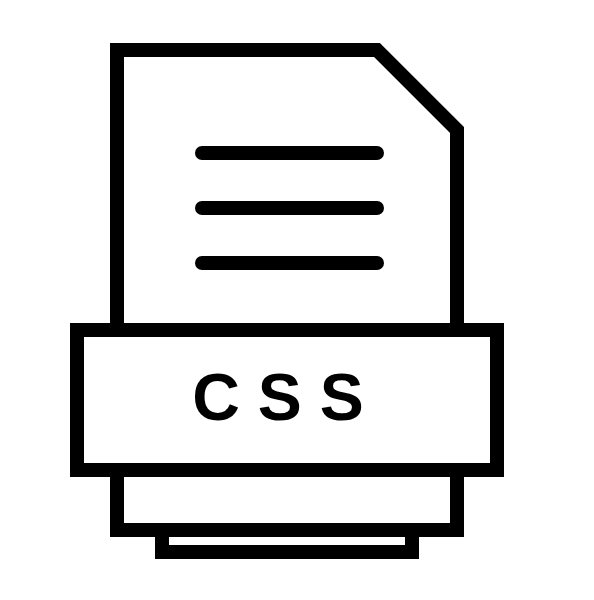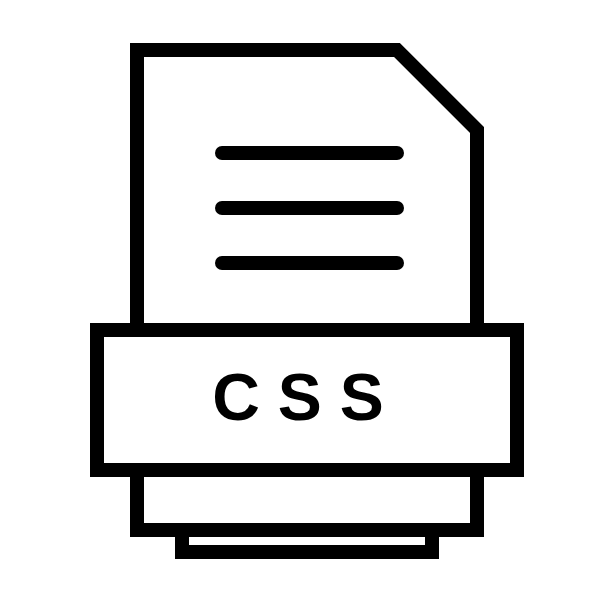--- a/index.html
+++ b/index.html
@@ -9,21 +9,21 @@
       background: #ffffff;
       display: flex;
       align-items: center;
       justify-content: center;
     }
     .icon-container {
       width: 500px;
       height: 520px;
       display: flex;
       align-items: center;
-      justify-content: flex-end;
+      justify-content: flex-start;
     }
     svg { display: block; }
   </style>
 </head>
 <body>
 
 <div class="icon-container">
   <svg width="480" height="520" viewBox="0 0 480 520">
 
     <path d="M 70 10 

